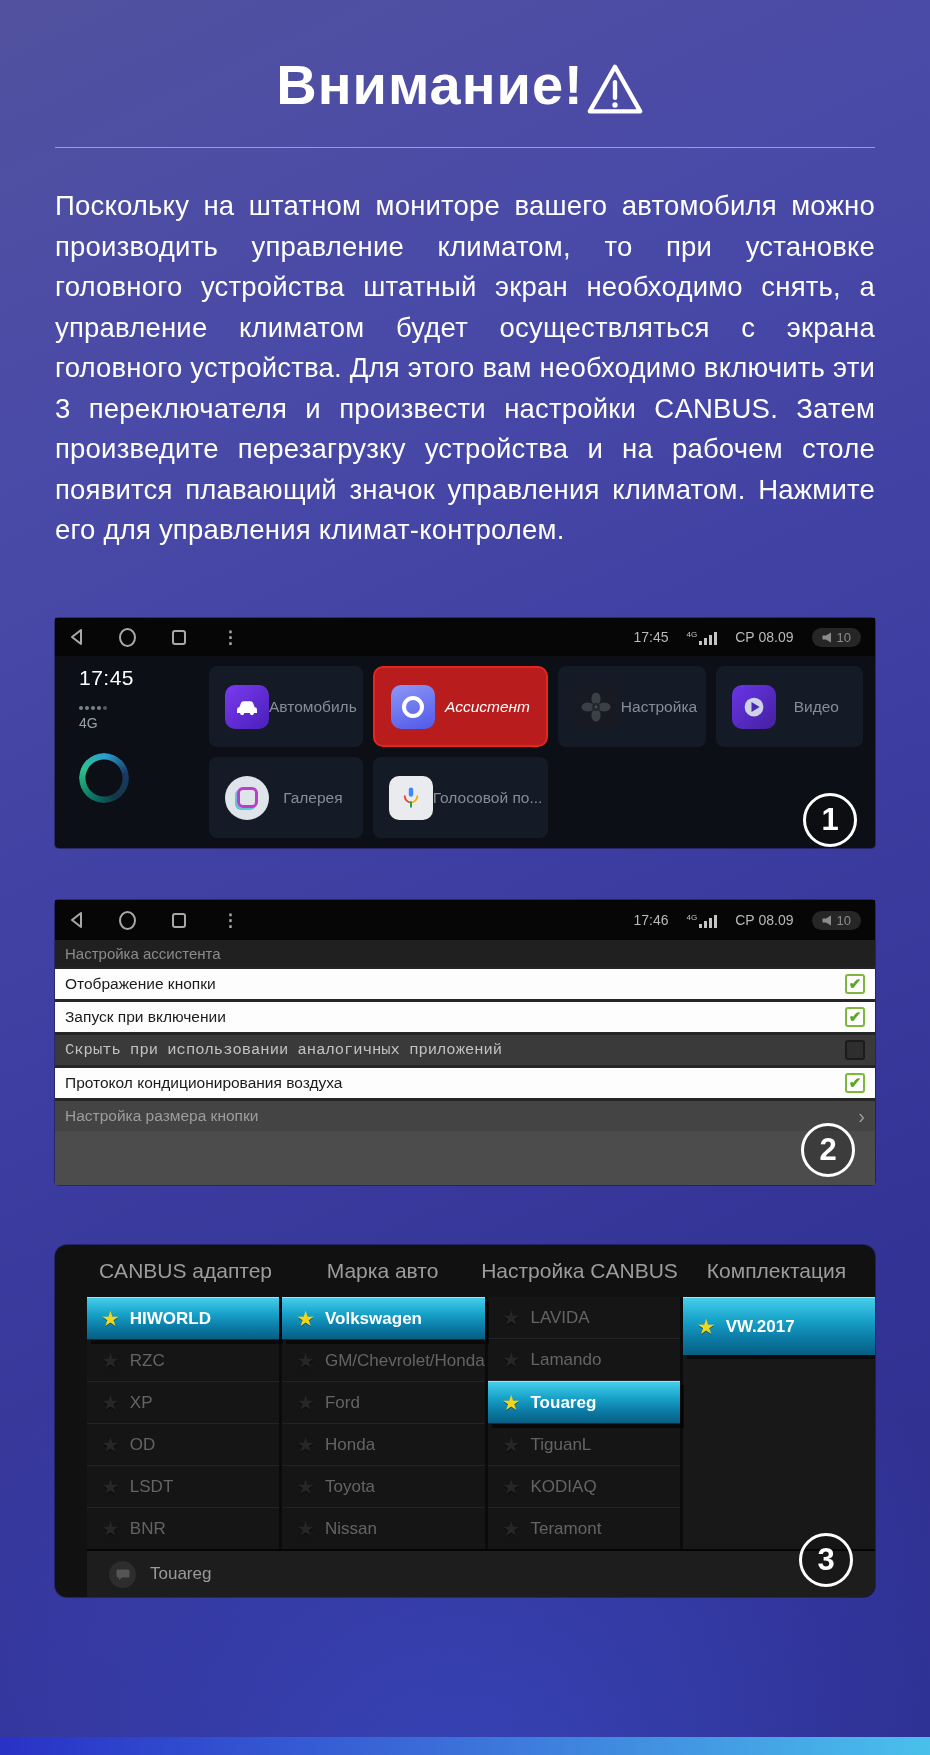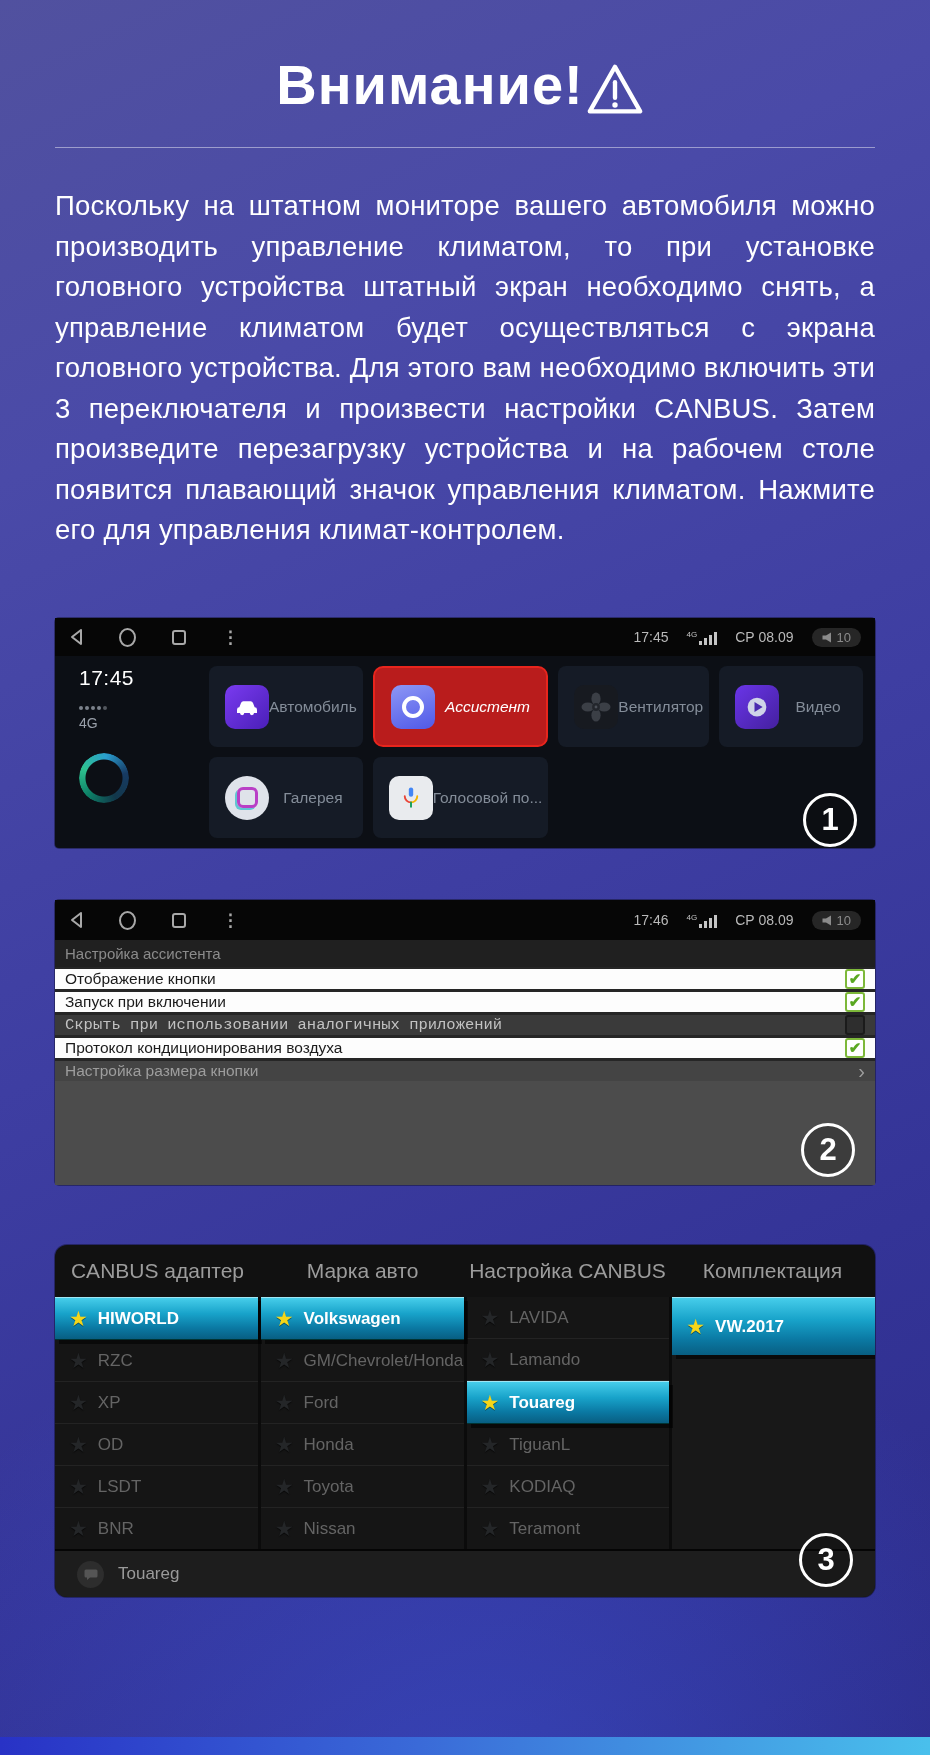--- a/index.html
+++ b/index.html
@@ -61,33 +61,33 @@
   .ico-fan{ background:#171a20; }
   .ico-video{ background:linear-gradient(135deg,#6a35e8,#44209f); }
   .ico-gallery{ background:#dfe3ea; border-radius:50%; position:relative; }
   .ico-gallery .g-sq{ width:21px; height:21px; border-radius:6px; border:3px solid #b93fc6; box-shadow:-2px 2px 0 rgba(56,186,202,.75); }
   .ico-mic{ background:#e9ebee; }
   
   .shot2{ top:900px; height:285px; background:#262626; border-radius:4px; display:flex; flex-direction:column; }
   .shot2 .sbar{ height:40px; }
   .s2-header{ height:27px; background:#202020; color:#8b8b8b; font-size:15px; display:flex; align-items:center; padding:0 10px; }
   .s2-rows{ display:flex; flex-direction:column; gap:3px; padding-top:2px; }
-  .s2-row{ height:20px; display:flex; align-items:center; padding:0 10px; font-size:15.5px; }
+  .s2-row{ height:30px; display:flex; align-items:center; padding:0 10px; font-size:15.5px; }
   .s2-row.light{ background:#fdfdfd; color:#1b1b1b; }
   .s2-row.dark1{ background:#3a3a3a; color:#c2c2c2;font-family:Liberation Mono, monospace; }
   .s2-row.dark2{ background:#444444; color:#9d9d9d; }
   .s2-row .spacer{ flex:1; }
   .cbox{ width:20px; height:20px; border-radius:3px; display:flex; align-items:center; justify-content:center; }
   .cbox.on{ background:#fff; border:2px solid #7db83a; }
   .cbox.on::after{ content:"✔"; color:#5aa822; font-size:15px; font-weight:bold; }
   .cbox.off{ background:#2e2e2e; border:2px solid #1b1b1b; }
   .chev{ color:#9d9d9d; font-size:20px; line-height:1; }
   .s2-filler{ flex:1; background:#4c4c4c; position:relative; }
   
-  .shot3{ top:1245px; height:352px; background:#111; border-radius:12px; display:flex; flex-direction:column; overflow:hidden; }
+  .shot3{ top:1245px; height:352px; background:#111; border-radius:12px; display:flex; flex-direction:column; overflow:hidden;padding-left:32px; }
   .c3-headers{ height:52px; display:grid; grid-template-columns:repeat(4,1fr); align-items:center; }
   .c3-headers span{ text-align:center; color:#9c9c9c; font-size:21px; }
   .c3-grid{ flex:1; display:grid; grid-template-columns:repeat(4,1fr); column-gap:3px; background:#0b0b0b; }
   .c3-col{ background:#151515; display:flex; flex-direction:column; }
   .c3-col.fill{ background:#181818; }
   .c3-item{ flex:1; display:flex; align-items:center; padding-left:14px; gap:10px; border-bottom:1px solid #232323; position:relative; }
   .c3-item:last-child{ border-bottom:none; }
   .c3-item .lbl{ color:#646464; font-size:17px; }
   .star{ font-size:21px; color:#242628; text-shadow:0 1px 1px rgba(0,0,0,.6); }
   .c3-item.sel{ background:linear-gradient(180deg,#46cdea 0%,#18a3ca 38%,#0b7aa4 72%,#085e82 100%);
@@ -178,21 +178,21 @@
                 <g fill="#3b3f46">
                   <ellipse cx="24" cy="12.5" rx="6.5" ry="9"></ellipse>
                   <ellipse cx="24" cy="35.5" rx="6.5" ry="9"></ellipse>
                   <ellipse cx="12.5" cy="24" rx="9" ry="6.5"></ellipse>
                   <ellipse cx="35.5" cy="24" rx="9" ry="6.5"></ellipse>
                 </g>
                 <circle cx="24" cy="24" r="5.5" fill="#23262c"></circle>
                 <circle cx="24" cy="24" r="2" fill="#4c5058"></circle>
               </svg>
           </div>
-          <span class="app-label">Вентилятор</span>
+          <span class="app-label">Настройка</span>
         </div>
         <div class="app-card">
           <div class="app-ico ico-video">
             <svg width="30" height="30" viewBox="0 0 48 48">
                 <circle cx="24" cy="24" r="15" fill="#cfd3e8"></circle>
                 <polygon points="20,16 33,24 20,32" fill="#4a2ab0"></polygon>
               </svg>
           </div>
           <span class="app-label">Видео</span>
         </div>

